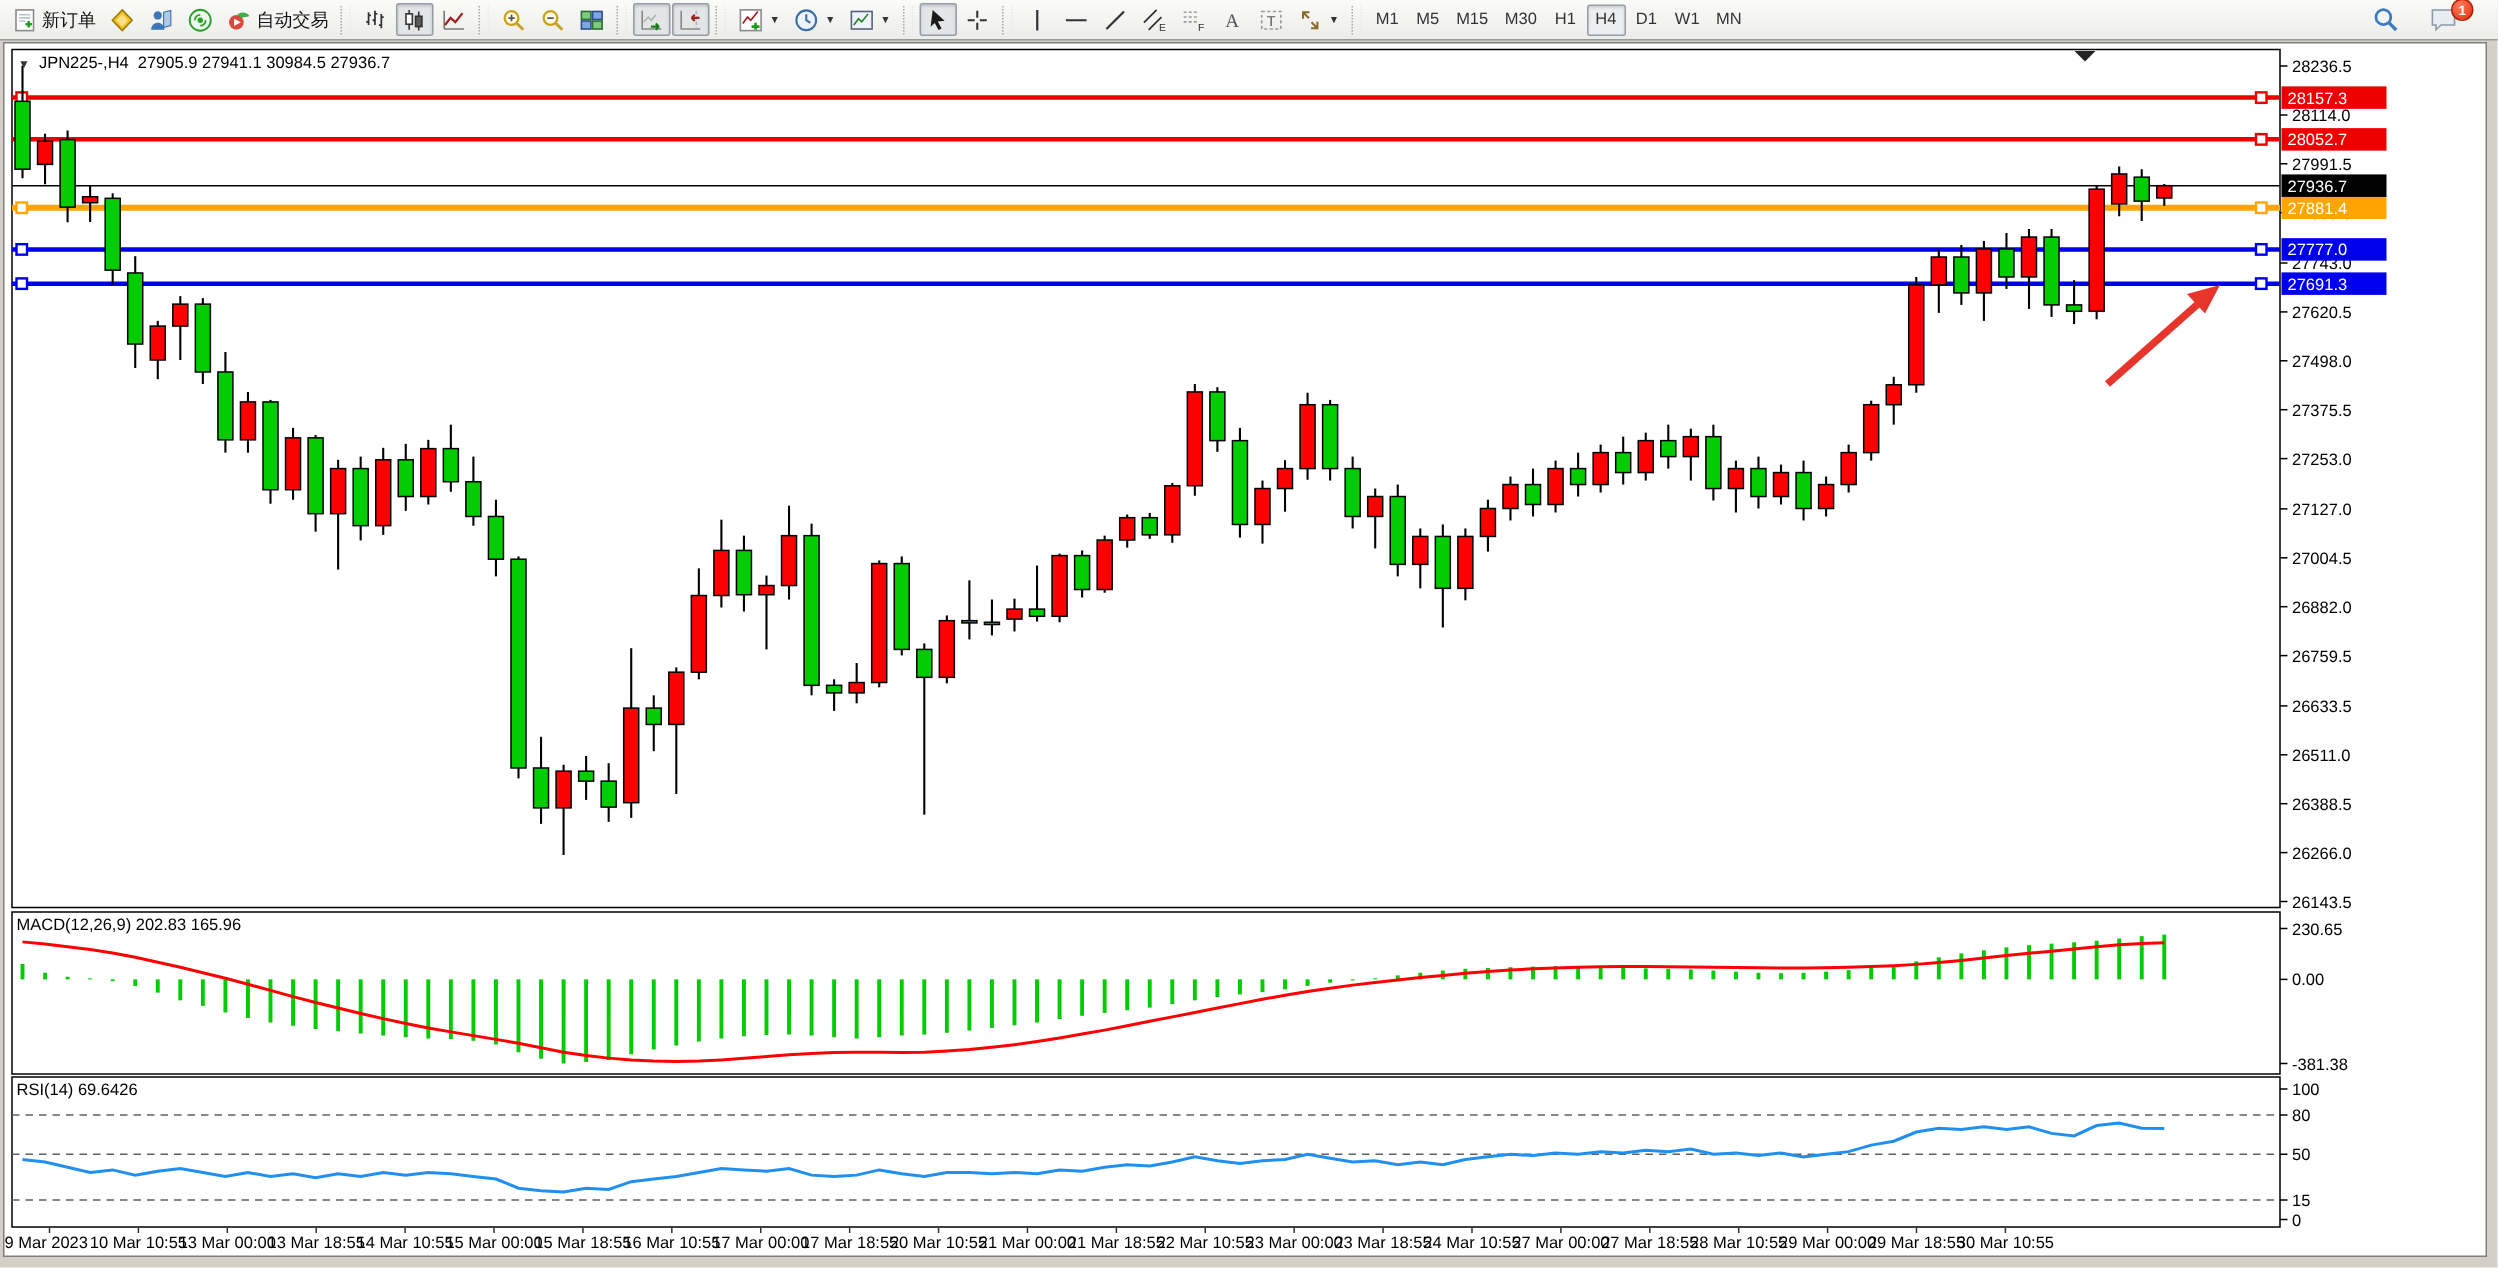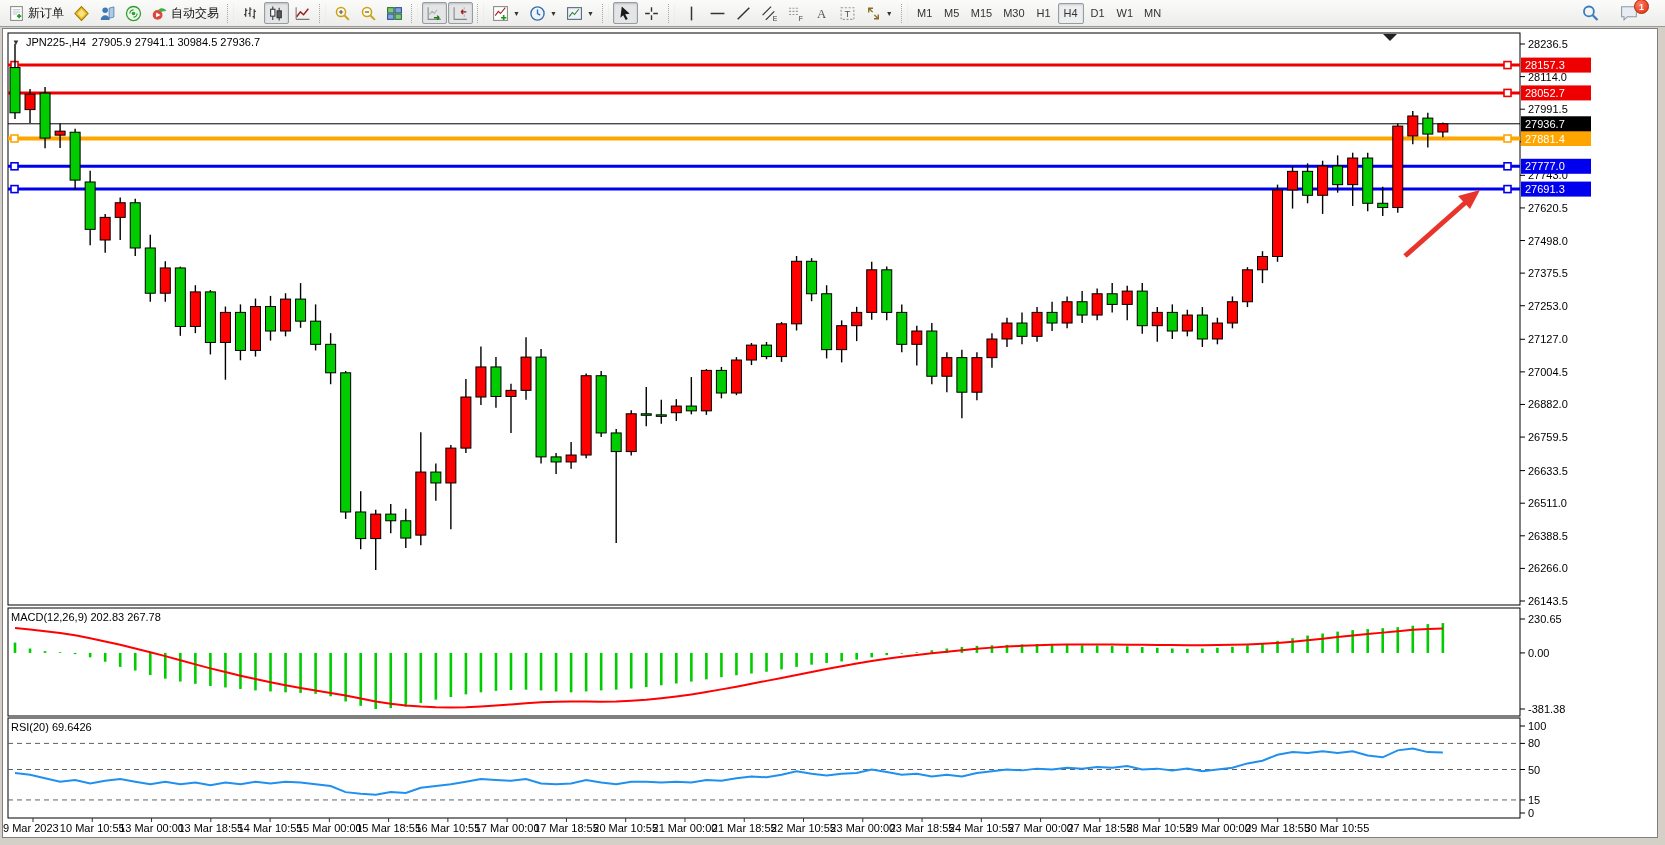--- a/index.html
+++ b/index.html
@@ -760,14 +760,14 @@
     <g>
       <polyline points="15,772.98 30.03,774.72 45.06,778.2 60.089999999999996,781.68 75.12,779.94 90.14999999999999,783.42 105.17999999999999,780.81 120.21,779.07 135.24,781.68 150.26999999999998,784.29 165.29999999999998,781.68 180.32999999999998,784.29 195.35999999999999,782.55 210.39,785.16 225.42,782.55 240.45,784.29 255.48,781.68 270.51,783.42 285.53999999999996,781.68 300.57,782.55 315.59999999999997,784.29 330.63,786.03 345.65999999999997,792.12 360.69,793.86 375.71999999999997,794.73 390.75,792.12 405.78,792.99 420.81,787.77 435.84,786.03 450.87,784.29 465.9,781.68 480.93,779.07 495.96,779.94 510.98999999999995,780.81 526.02,779.07 541.05,783.42 556.0799999999999,784.29 571.11,783.42 586.14,779.94 601.17,782.55 616.1999999999999,784.29 631.23,781.68 646.26,781.68 661.29,782.55 676.3199999999999,781.68 691.35,782.55 706.38,779.94 721.41,780.81 736.4399999999999,778.2 751.4699999999999,776.46 766.5,777.33 781.53,774.72 796.56,771.24 811.5899999999999,773.85 826.62,775.59 841.65,773.85 856.68,772.98 871.7099999999999,769.5 886.74,772.11 901.77,774.72 916.8,773.85 931.8299999999999,776.46 946.86,774.72 961.89,776.46 976.92,772.98 991.9499999999999,771.24 1006.9799999999999,769.5 1022.01,770.37 1037.04,768.63 1052.07,769.5 1067.1,767.76 1082.1299999999999,768.63 1097.1599999999999,766.89 1112.19,767.76 1127.22,766.02 1142.25,769.5 1157.28,768.63 1172.31,770.37 1187.34,768.63 1202.37,771.24 1217.3999999999999,769.5 1232.4299999999998,767.76 1247.46,763.41 1262.49,760.8 1277.52,754.71 1292.55,752.1 1307.58,752.97 1322.61,751.23 1337.6399999999999,752.97 1352.6699999999998,751.23 1367.7,755.58 1382.73,757.32 1397.76,750.36 1412.79,748.62 1427.82,752.1 1442.85,752.410938" fill="none" stroke="#2090f0" stroke-width="2"></polyline>
     </g>
   </svg>
 
 <div class="panel-label chart-title">
   <span class="menu-arrow">▼</span>
   <span>JPN225-,H4</span>
   <span>27905.9 27941.1 30984.5 27936.7</span>
 </div>
-<div class="panel-label macd-label-pos">MACD(12,26,9) 202.83 267.78</div>
-<div class="panel-label rsi-label-pos">RSI(20) 69.6426</div>
+<div class="panel-label macd-label-pos">MACD(12,26,9) 202.83 165.96</div>
+<div class="panel-label rsi-label-pos">RSI(14) 69.6426</div>
 
 </body></html>

